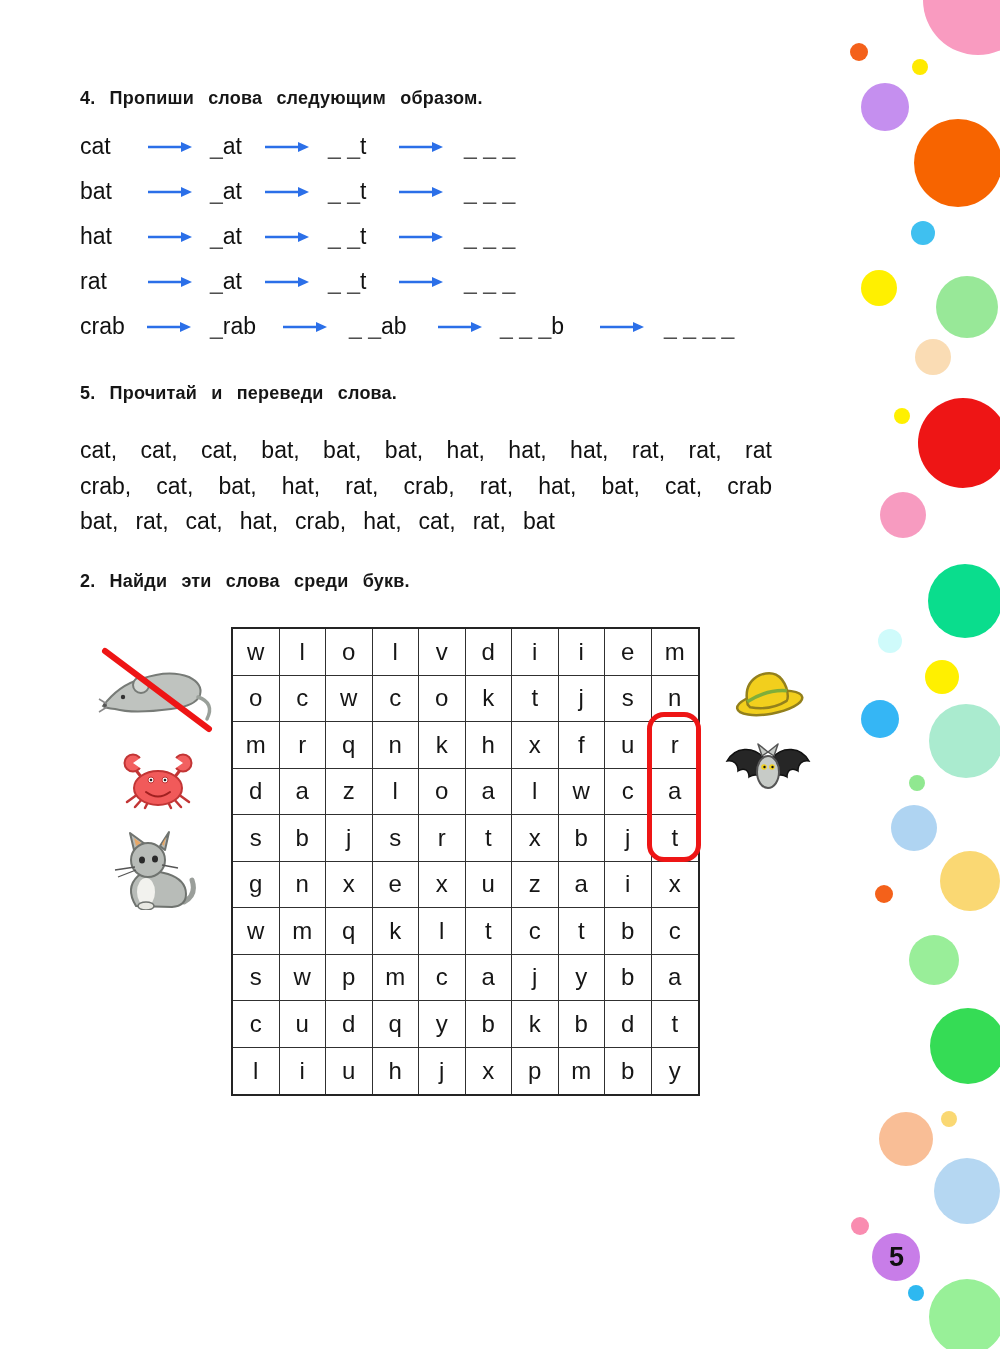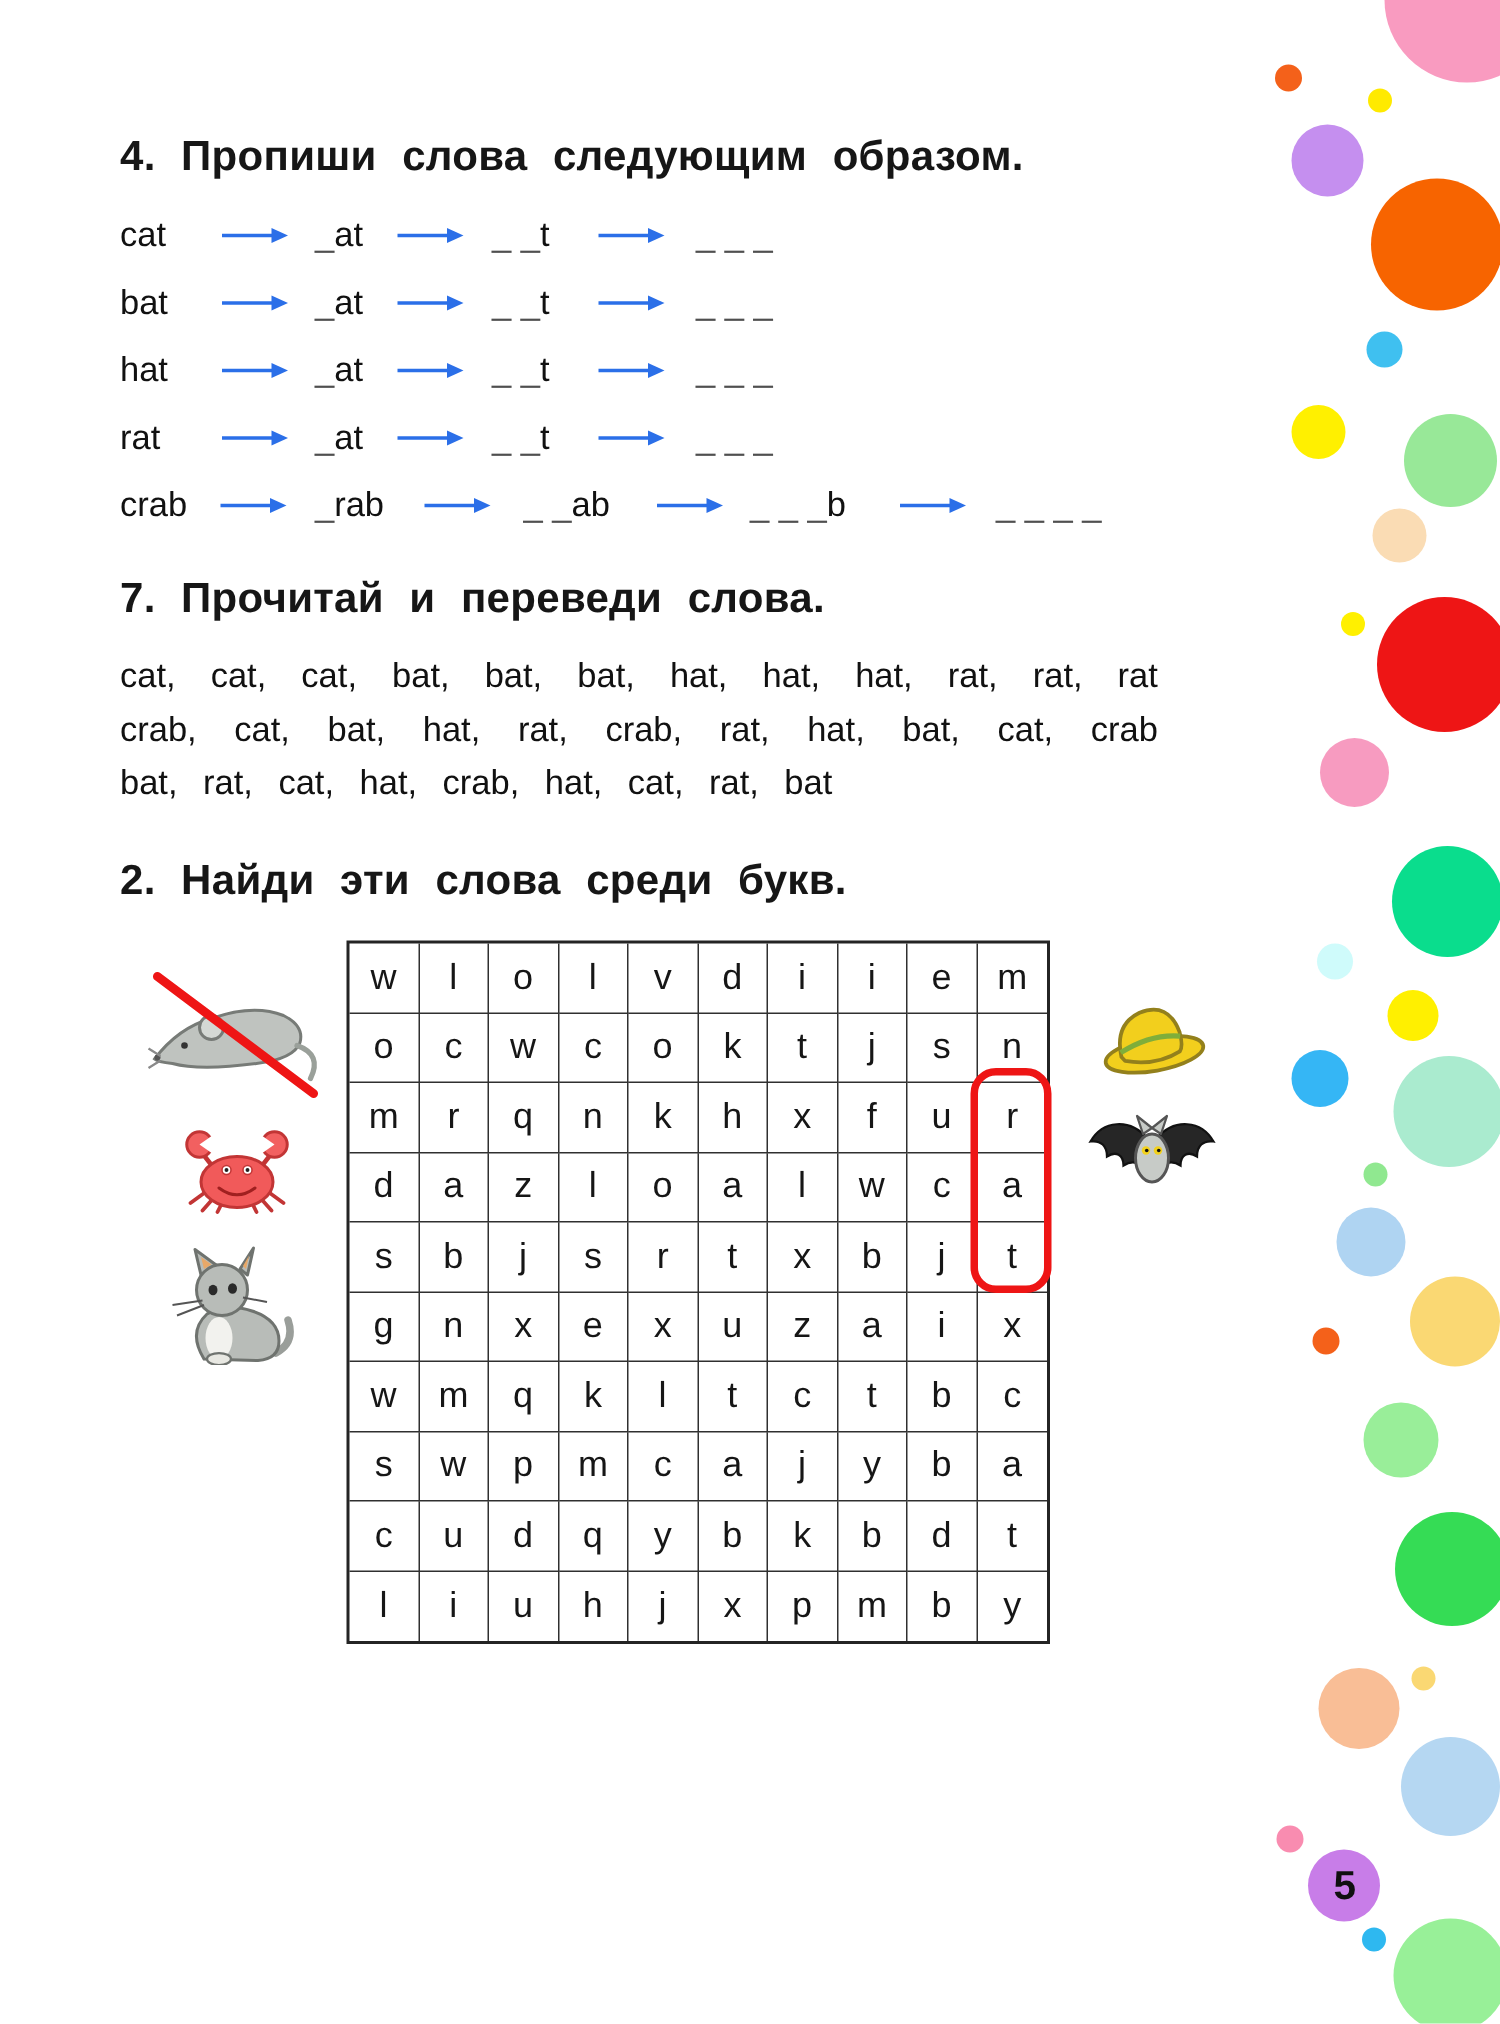--- a/index.html
+++ b/index.html
@@ -1,23 +1,23 @@
 <!DOCTYPE html>
 <html><head>
 <meta charset="utf-8">
 <style>
   html,body{margin:0;padding:0;}
   body{
     width:1000px;height:1349px;position:relative;overflow:hidden;
     background:#ffffff;font-family:"Liberation Sans","DejaVu Sans",sans-serif;
   }
   .abs{position:absolute;}
-  .title{font-size:28px;font-weight:600;color:#161616;word-spacing:9px;letter-spacing:.2px;white-space:nowrap;}
+  .title{font-size:18px;font-weight:600;color:#161616;word-spacing:9px;letter-spacing:.2px;white-space:nowrap;}
   
-  #ex4-rows{position:absolute;left:80px;top:134px;}
+  #ex4-rows{position:absolute;left:80px;top:124px;}
   .ex4-row{display:flex;align-items:center;height:45px;font-size:23px;color:#111;}
   .ex4-cell{flex:none;white-space:pre;}
   .ex4-cell .blank{color:#4f4f4f;}
   .arrow-cell{flex:none;display:flex;align-items:center;}
   
   .ex5-line{position:absolute;left:80px;font-size:23px;color:#111;display:flex;white-space:nowrap;}
   .ex5-line.justify{width:692px;justify-content:space-between;}
   .ex5-line.plain{gap:17px;}
   
   #letter-grid{position:absolute;left:231px;top:627px;display:grid;
@@ -196,21 +196,21 @@
       <div class="arrow-cell" style="width: 65px;">
         <svg width="46" height="12" viewBox="0 0 46 12">
           <line x1="1" y1="6" x2="36" y2="6" stroke="#2b6fe8" stroke-width="2.4"></line>
           <path d="M34 1 L45 6 L34 11 Z" fill="#2b6fe8"></path>
         </svg>
       </div>
       <div class="ex4-cell" style="width: 95px;"><span class="blank">_</span><span> </span><span class="blank">_</span><span> </span><span class="blank">_</span><span> </span><span class="blank">_</span></div>
     </div>
   </div>
 
-<div class="abs title" style="left:80px;top:383px;">7. Прочитай и переведи слова.</div>
+<div class="abs title" style="left:80px;top:383px;">5. Прочитай и переведи слова.</div>
 <div id="ex5-lines">
     <div class="ex5-line justify" style="top: 437px;">
       <span>cat,</span>
       <span>cat,</span>
       <span>cat,</span>
       <span>bat,</span>
       <span>bat,</span>
       <span>bat,</span>
       <span>hat,</span>
       <span>hat,</span>

